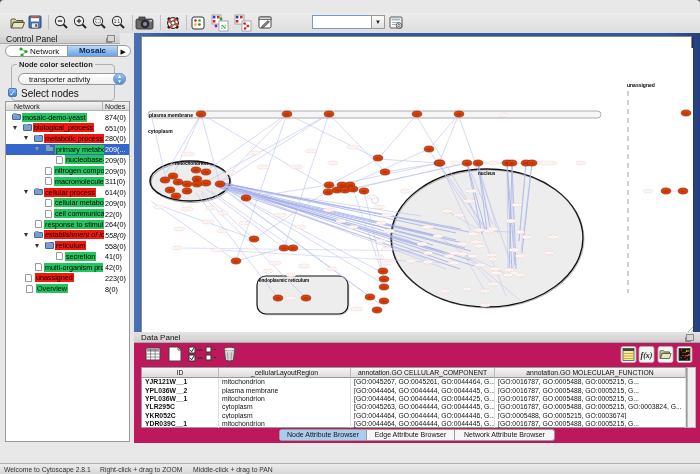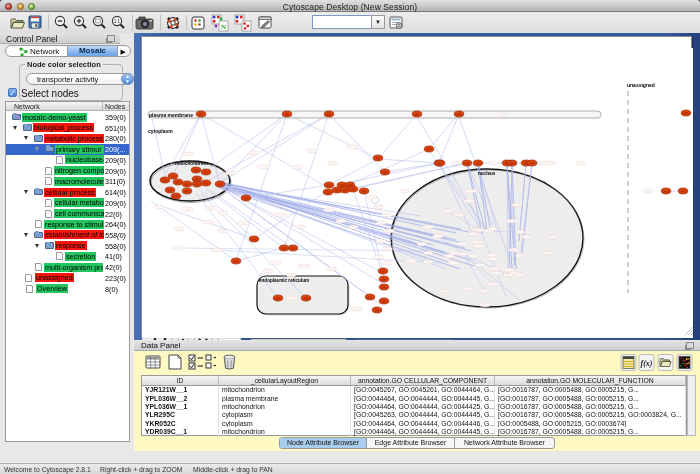--- a/index.html
+++ b/index.html
@@ -13,55 +13,49 @@
 #iframe{left:141px;top:36px;width:551px;height:301px;background:#fff;border:1px solid #8a8a8a;box-shadow:1px 1px 2px rgba(0,0,0,0.4)}
 #ititle{position:absolute;left:0;top:0;width:549px;height:11px;background:linear-gradient(#e3e3e3,#cbcbcb 50%,#aeaeae);border-bottom:1px solid #888}
 #ititle .tl{position:absolute;top:2.5px;width:5px;height:5px;border-radius:50%}
 #ititle-text{position:absolute;left:0;top:1px;width:100%;text-align:center;font-size:8px;color:#111}
 #cpanel{left:0;top:33px;width:134px;height:430px;background:#e8e8e8}
 #cp-title{position:absolute;left:0;top:0;width:120px;height:11px;background:linear-gradient(#e2e2e2,#cdcdcd);border-bottom:1px solid #aaa;font-size:8.5px;color:#111;padding:1px 0 0 6px}
 #cp-tabs{position:absolute;left:5px;top:11.5px;width:126px;height:12px;border:1px solid #9a9a9a;border-radius:6px;background:#fdfdfd;overflow:hidden}
 #tab-mosaic{position:absolute;left:61px;top:0;width:51px;height:12px;background:linear-gradient(#bcd9f6,#7fb0ec 60%,#5e9ae4);border-left:1px solid #9a9a9a;border-right:1px solid #9a9a9a;text-align:center;font-size:8px;font-weight:bold;color:#0a2a50;padding-top:0.5px}
 #tab-net-t{position:absolute;left:24px;top:1px;font-size:8px;color:#111}
 #tab-arrow{position:absolute;right:4px;top:2px;font-size:7px;color:#111}
-#cp-group{position:absolute;left:19px;top:31px;width:104px;height:37px;border:1px solid #b0b0b0;border-radius:4px}
+#cp-group{position:absolute;left:11px;top:31px;width:104px;height:37px;border:1px solid #b0b0b0;border-radius:4px}
 #cp-group-label{position:absolute;left:5px;top:-5px;background:#e8e8e8;padding:0 2px;font-size:7.5px;font-weight:bold;color:#222}
 #cp-combo{position:absolute;left:6px;top:8px;width:108px;height:12px;background:linear-gradient(#ffffff,#f0f0f0);border:1px solid #9a9a9a;border-radius:6px;font-size:7.5px;color:#111;padding:1px 0 0 10px}
 #cp-combo-btn{position:absolute;right:-1px;top:-1px;width:13px;height:12px;border-radius:6px;background:linear-gradient(#9ec3f2,#4e88dd);border:1px solid #7a9ac0;color:#fff;font-size:5px;text-align:center;line-height:5px}
 #cp-check{position:absolute;left:8px;top:55px;width:9px;height:9px;background:linear-gradient(#8db9ee,#3f7edb);border:1px solid #4a78b8;border-radius:2px;color:#fff;font-size:8px;line-height:9px;text-align:center}
 #cp-check-label{position:absolute;left:21px;top:55px;font-size:10px;color:#111}
 #cp-tree{position:absolute;left:5px;top:68px;width:125px;height:341px;background:#fff;border:1px solid #9a9a9a}
 #tree-head{position:absolute;left:0;top:0;width:123px;height:9px;background:linear-gradient(#f4f4f4,#d9d9d9);border-bottom:1px solid #b5b5b5;font-size:7px;color:#222}
 .trow{position:absolute;left:0;width:123px;height:10.7px;font-size:7.2px;color:#000;white-space:nowrap}
 .trow .nm{position:absolute;top:0.6px;padding:0 1px;line-height:9px}
 .trow .nd{position:absolute;left:99px;top:1px}
 .tri{position:absolute;top:3px;width:0;height:0;border-left:2.8px solid transparent;border-right:2.8px solid transparent;border-top:4px solid #333}
 .fold{position:absolute;top:1.8px;width:9px;height:6.5px;background:#7b9ecf;border:0.5px solid #44688f;border-radius:1px}
 .fold:before{content:"";position:absolute;left:0;top:-1.6px;width:4px;height:1.6px;background:#7b9ecf;border-radius:1px 1px 0 0}
 .page{position:absolute;top:1px;width:6.5px;height:8px;background:#fff;border:0.6px solid #999;border-radius:0 2px 0 0}
 .hl-g{background:#22c55e}
 .hl-r{background:#f5170b}
-#dpanel{left:134px;top:340px;width:566px;height:111px;background:#fef9c3}
+#dpanel{left:134px;top:332px;width:566px;height:111px;background:#be185d}
 #dp-title{position:absolute;left:0;top:0;width:566px;height:11px;background:linear-gradient(#e4e4e4,#cecece);border-bottom:1px solid #aaa;font-size:8px;color:#111;padding:1px 0 0 7px}
 #dp-table{position:absolute;left:7px;top:35px;width:546px;height:61px;background:#fff;border:1px solid #9a9a9a;font-size:6.8px}
 .dth{position:absolute;top:0;height:9.5px;background:linear-gradient(#f5f5f5,#dcdcdc);border-right:1px solid #bbb;border-bottom:1px solid #999;text-align:center;color:#111;padding-top:1px}
 .dtc{position:absolute;height:8.4px;border-right:1px solid #e0e0e0;padding:0.7px 0 0 3px;color:#111;white-space:nowrap;overflow:hidden}
 #dp-tabs{position:absolute;left:145px;top:97px;width:276px;height:12px;border:1px solid #9a9a9a;border-radius:3px;background:#f6f6f6;font-size:7px;color:#111}
 .dptab{position:absolute;top:0;height:10px;padding-top:1px;text-align:center;border-right:1px solid #9a9a9a}
 #statusbar{left:0;top:463px;width:700px;height:11px;background:linear-gradient(#ececec,#d8d8d8);border-top:1px solid #b0b0b0;font-size:6.8px;color:#333}
 #statusbar span{position:absolute;top:2px}
 .floatico{position:absolute;width:8px;height:7px;border:1px solid #8a8a8a;background:#d8d8d8;box-shadow:-2px 2px 0 -1px #8a8a8a}
 </style></head><body>
 <div id="win">
-<div class="abs" id="titlebar">
-<div class="tl" style="left:5px;background:radial-gradient(circle at 35% 30%,#f4b8b0,#e04840 55%,#901810);border:0.5px solid #701510"></div>
-<div class="tl" style="left:16.5px;background:radial-gradient(circle at 35% 30%,#fbe3a8,#eba73c 55%,#9a6a10);border:0.5px solid #86590e"></div>
-<div class="tl" style="left:28px;background:radial-gradient(circle at 35% 30%,#d8f0b0,#8cc84e 55%,#447a1e);border:0.5px solid #3e6e1c"></div>
-<div id="title-text">Cytoscape Desktop (New Session)</div>
-</div>
 <div class="abs" id="toolbar">
 <svg class="abs" style="left:0;top:0" width="700" height="20" xmlns="http://www.w3.org/2000/svg">
         <g transform="translate(10,3)">
           <path d="M1 12 L1 4 Q1 3 2 3 L5 3 L6.5 4.5 L13 4.5 L13 6 L3.5 6 L1.5 12 Z" fill="#d9d9a8" stroke="#4a4a30" stroke-width="0.9"></path>
           <path d="M3.5 6.5 L14.5 6.5 L12.5 12 L1.5 12 Z" fill="#e8e8c0" stroke="#4a4a30" stroke-width="0.9"></path>
         </g>
         <g transform="translate(29,3)">
           <rect x="0" y="0" width="12" height="12" rx="1" fill="#4a7fc0" stroke="#1e3a64" stroke-width="0.9"></rect>
           <rect x="2" y="0.8" width="8" height="4.6" fill="#fff"></rect>
           <rect x="2" y="0.8" width="8" height="1.4" fill="#e04030"></rect>
@@ -615,38 +609,38 @@
       <div id="cp-check-label">Select nodes</div>
 <div id="cp-tree">
 <div id="tree-head">
           <span style="position:absolute;left:8px;top:1px">Network</span>
           <span style="position:absolute;left:99px;top:1px">Nodes</span>
           <div style="position:absolute;left:96px;top:0;width:1px;height:9px;background:#b5b5b5"></div>
         </div>
 <div class="trow" style="top:10.0px;">
           <div class="fold" style="left:6px"></div>
           <span class="nm hl-g" style="left:16px;max-width:82px;overflow:hidden">mosaic-demo-yeast</span>
-          <span class="nd" style="">359(0)</span>
+          <span class="nd" style="">874(0)</span>
         </div>
         <div class="trow" style="top:20.7px;">
           <div class="tri" style="left:7px;border-top-color:#333"></div>
           <div class="fold" style="left:17px"></div>
           <span class="nm hl-r" style="left:27px;max-width:71px;overflow:hidden">biological_process</span>
           <span class="nd" style="">651(0)</span>
         </div>
         <div class="trow" style="top:31.4px;">
           <div class="tri" style="left:18px;border-top-color:#333"></div>
           <div class="fold" style="left:28px"></div>
           <span class="nm hl-r" style="left:38px;max-width:60px;overflow:hidden">metabolic process</span>
           <span class="nd" style="">280(0)</span>
         </div>
         <div class="trow" style="top:42.2px;background:#3466cb;">
           <div class="tri" style="left:29px;border-top-color:#999"></div>
           <div class="fold" style="left:39px"></div>
-          <span class="nm hl-g" style="left:49px;max-width:49px;width:49px;overflow:hidden">primary stimul</span>
+          <span class="nm hl-g" style="left:49px;max-width:49px;width:49px;overflow:hidden">primary metabo</span>
           <span class="nd" style="color:#fff">209(...</span>
         </div>
         <div class="trow" style="top:52.9px;">
           <div class="page" style="left:50px"></div>
           <span class="nm hl-g" style="left:59px;max-width:39px;width:39px;overflow:hidden">nucleobase-c</span>
           <span class="nd" style="">209(0)</span>
         </div>
         <div class="trow" style="top:63.6px;">
           <div class="page" style="left:39px"></div>
           <span class="nm hl-g" style="left:48px;max-width:50px;width:50px;overflow:hidden">nitrogen compo</span>
@@ -680,21 +674,21 @@
         </div>
         <div class="trow" style="top:127.9px;font-style:italic;">
           <div class="tri" style="left:18px;border-top-color:#333"></div>
           <div class="fold" style="left:28px"></div>
           <span class="nm hl-r" style="left:38px;max-width:60px;width:60px;overflow:hidden">establishment of lo</span>
           <span class="nd" style="">558(0)</span>
         </div>
         <div class="trow" style="top:138.6px;">
           <div class="tri" style="left:29px;border-top-color:#333"></div>
           <div class="fold" style="left:39px"></div>
-          <span class="nm hl-r" style="left:49px;max-width:49px;overflow:hidden">response</span>
+          <span class="nm hl-r" style="left:49px;max-width:49px;overflow:hidden">reticulum</span>
           <span class="nd" style="">558(0)</span>
         </div>
         <div class="trow" style="top:149.4px;">
           <div class="page" style="left:50px"></div>
           <span class="nm hl-g" style="left:59px;max-width:39px;overflow:hidden">secretion</span>
           <span class="nd" style="">41(0)</span>
         </div>
         <div class="trow" style="top:160.1px;">
           <div class="page" style="left:29px"></div>
           <span class="nm hl-g" style="left:38px;max-width:60px;width:59px;overflow:hidden">multi-organism pro</span>

